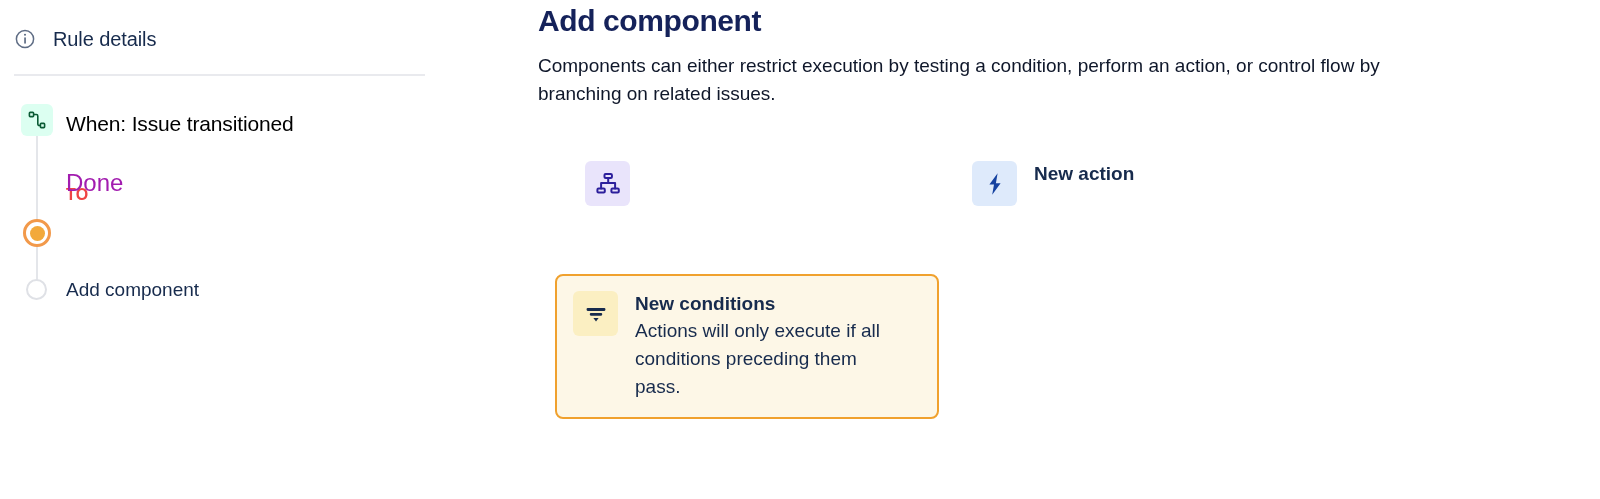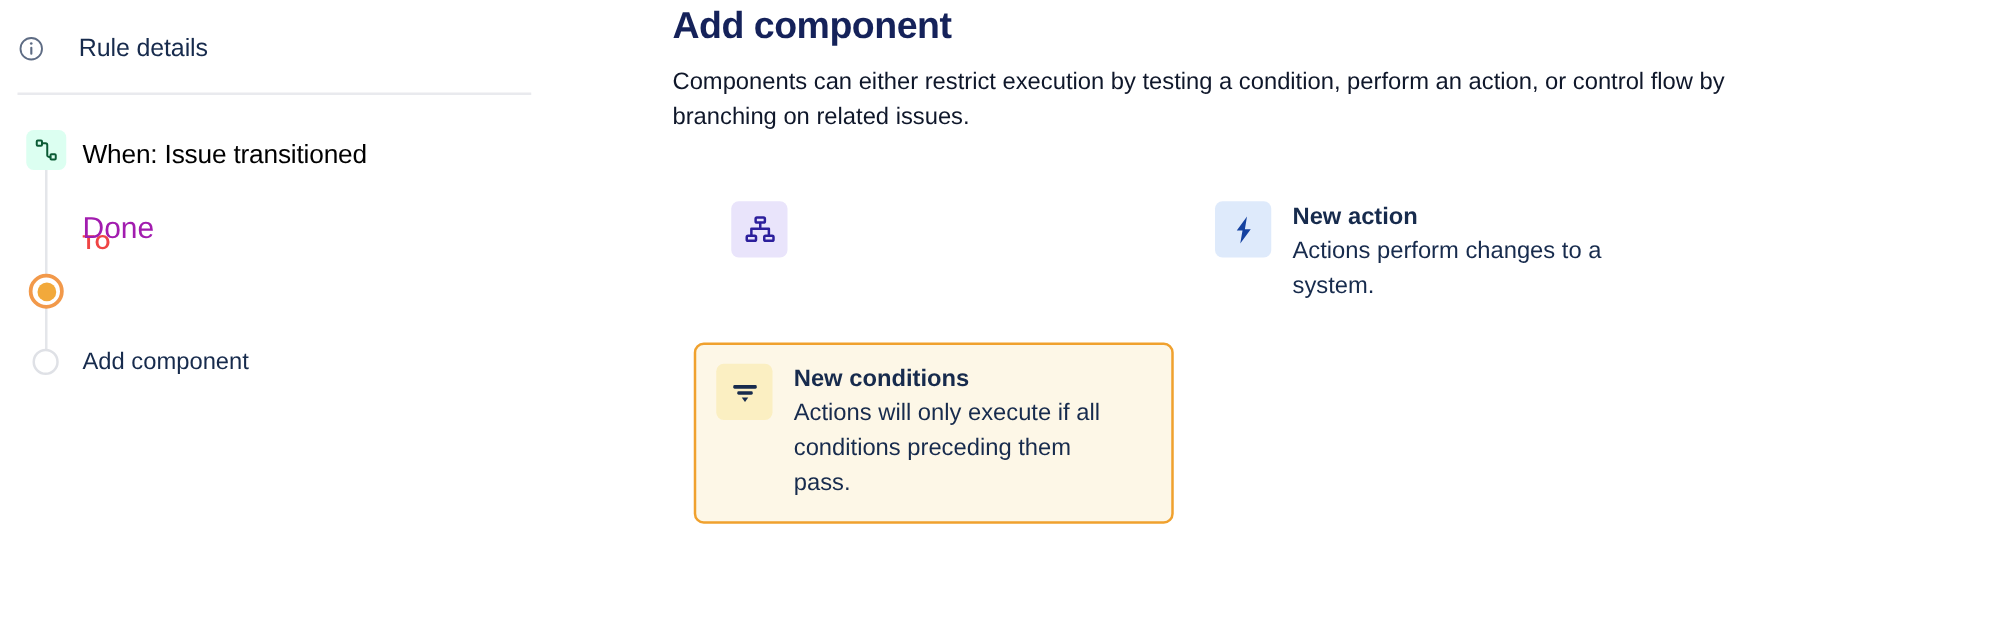--- a/index.html
+++ b/index.html
@@ -10,21 +10,21 @@
     font-family: "Liberation Sans", sans-serif;
     -webkit-font-smoothing: antialiased;
   }
   .page { position: relative; width: 1600px; height: 499px; overflow: hidden; background:#fff; }
 
   
   .rail { position: absolute; left: 0; top: 0; width: 460px; height: 499px; }
 
   .rule-details-row {
     position: absolute; left: 14px; top: 22px;
-    display: flex; align-items: center; gap: 27px;
+    display: flex; align-items: center; gap: 17px;
     height: 34px;
   }
   .info-icon { width: 22px; height: 22px; flex: 0 0 22px; display:block; }
   .rule-details-label {
     font-size: 20px; color: #172B4D; letter-spacing: -0.1px;
     line-height: 24px;
   }
 
   .rail-divider {
     position: absolute; left: 14px; top: 74px;
@@ -207,21 +207,20 @@
       </div>
 
       <div class="opt" id="opt-action">
         <span class="icon-box">
           <svg width="26" height="26" viewBox="0 0 26 26">
             <path d="M15.6 2.2 L7.4 13.4 H12.0 L10.2 23.8 L18.6 12.3 H13.9 Z" fill="#1542A0"></path>
           </svg>
         </span>
         <span class="opt-body" style="display: block;">
           <span class="opt-title" style="display: block;">New action</span>
-          <span class="opt-desc" style="display: block;">Actions perform changes to a system.</span>
         </span>
       </div>
 
       <div class="opt" id="opt-condition">
         <span class="icon-box">
           <svg width="26" height="26" viewBox="0 0 26 26">
             <rect x="3.6" y="7.0" width="18.8" height="2.9" rx="1.1" fill="#172B4D"></rect>
             <rect x="6.8" y="12.0" width="12.4" height="2.7" rx="1.1" fill="#172B4D"></rect>
             <path d="M10.4 16.9 H15.6 L13.0 20.6 Z" fill="#172B4D"></path>
           </svg>

